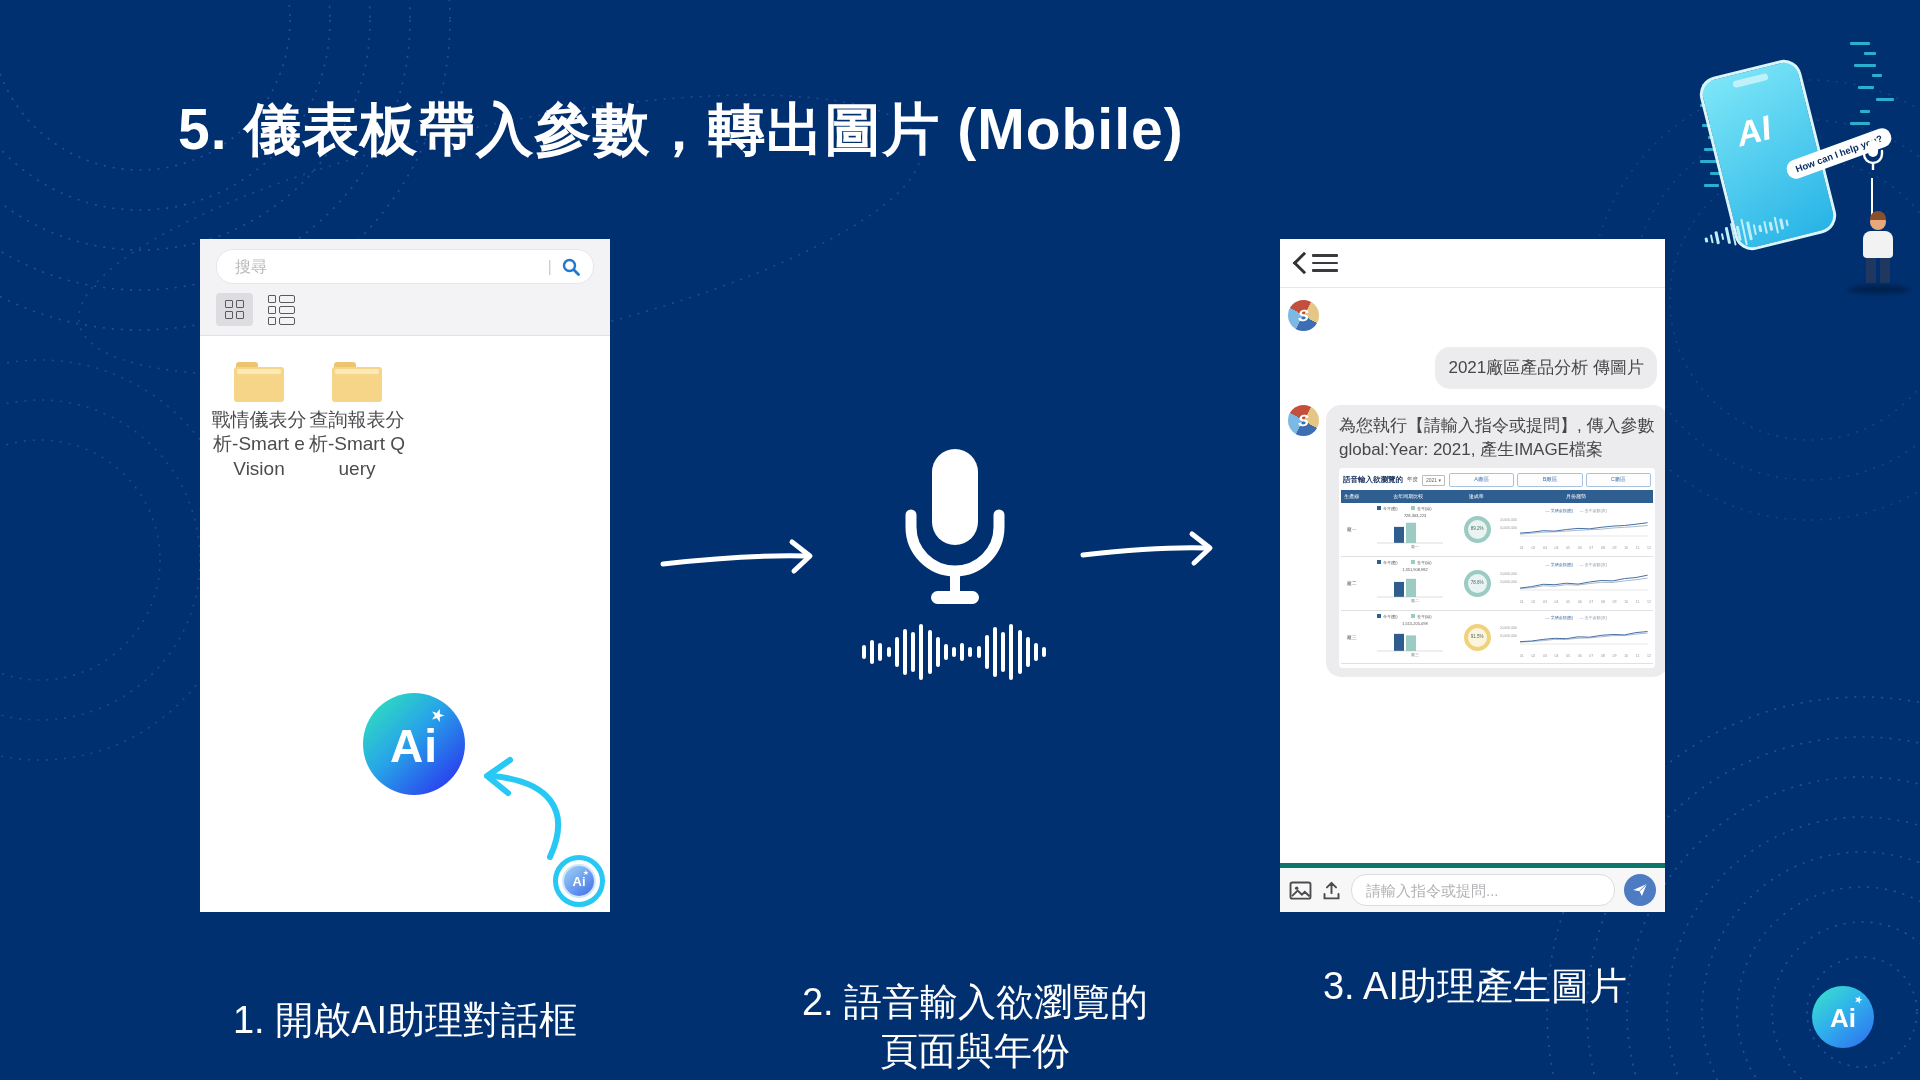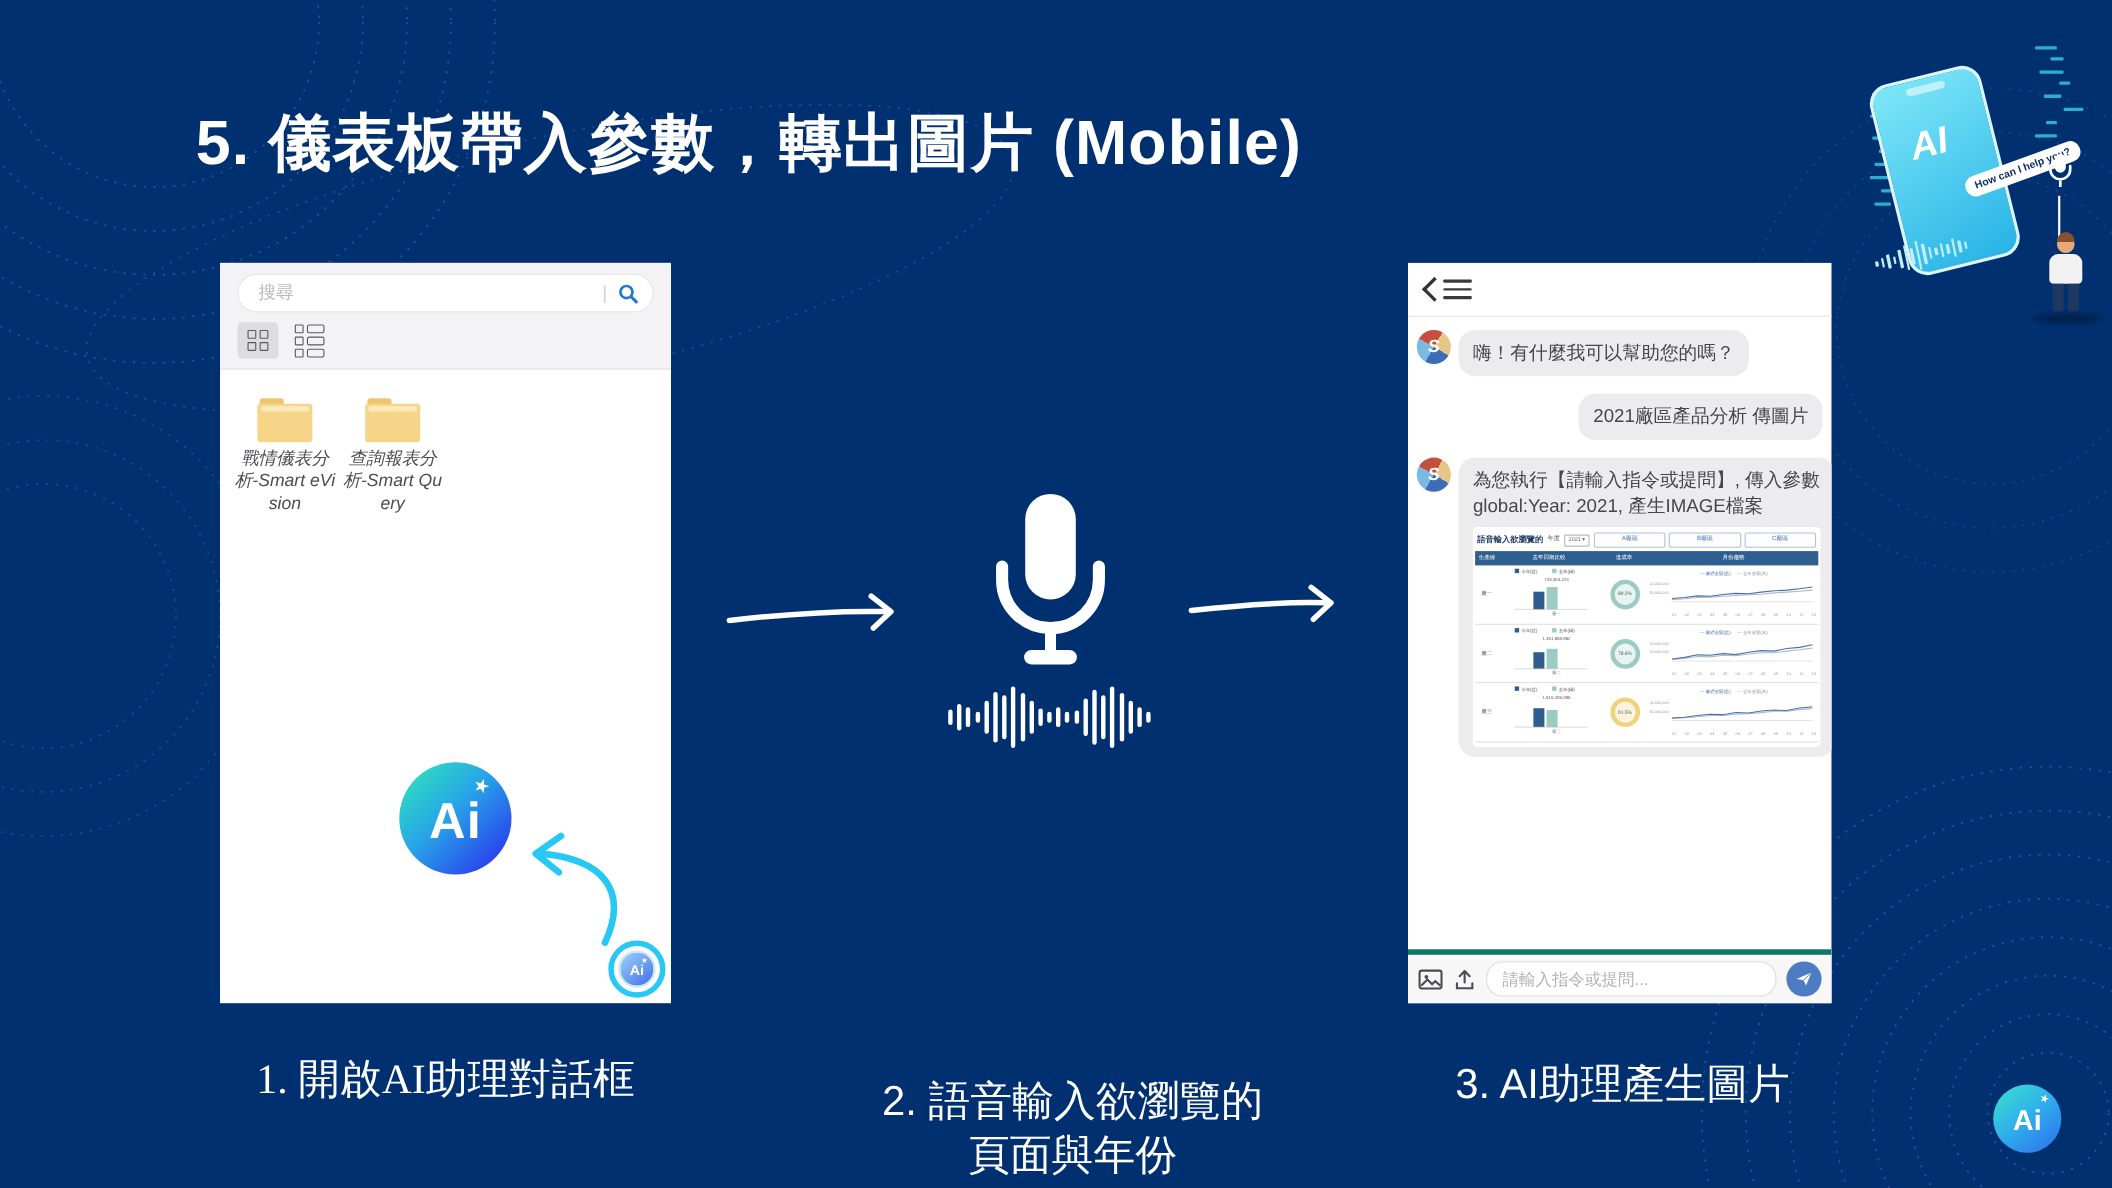--- a/index.html
+++ b/index.html
@@ -36,21 +36,21 @@
   .list-glyph .sq{width:6px;height:6px;border:1.6px solid #5a5a5e;border-radius:1px;}
   .list-glyph .br{width:14px;height:6px;border:1.6px solid #5a5a5e;border-radius:2px;}
 
   .folders{display:flex;padding:26px 0 0 10px;}
   .folder{width:98px;display:flex;flex-direction:column;align-items:center;cursor:pointer;}
   .folder-icon{position:relative;width:50px;height:40px;margin-bottom:6px;}
   .folder-icon .tab{position:absolute;top:0;left:2px;width:22px;height:10px;background:#eec56f;
                     border-radius:3px 3px 0 0;}
   .folder-icon .bod{position:absolute;top:5px;left:0;right:0;bottom:0;background:#f6d488;border-radius:3px;}
   .folder-icon .hl{position:absolute;top:7px;left:3px;right:3px;height:5px;background:#fbe9b8;border-radius:2px;}
-  .folder-label{font-size:16px;line-height:1.28;color:#4c4c50;text-align:center;word-break:break-all;font-style:italic;}
+  .folder-label{font-size:19px;line-height:1.28;color:#4c4c50;text-align:center;word-break:break-all;}
 
   .ai-big{position:absolute;left:163px;top:454px;width:102px;height:102px;border-radius:50%;
           background:linear-gradient(135deg,#2fe3bb 5%,#27a4e8 45%,#2b2ff0 95%);
           display:flex;align-items:center;justify-content:center;cursor:pointer;}
   .ai-big .t{color:#fff;font-size:46px;font-weight:700;letter-spacing:1px;margin-top:4px;}
   .ai-big .star{position:absolute;top:12px;right:20px;color:#fff;font-size:17px;transform:rotate(18deg);}
   .ai-mini{position:absolute;left:353px;top:616px;width:52px;height:52px;border-radius:50%;
            border:5px solid #27c8f4;background:#ffffff;display:flex;align-items:center;justify-content:center;
            box-sizing:border-box;cursor:pointer;}
   .ai-mini .inner{width:34px;height:34px;border-radius:50%;
@@ -107,21 +107,21 @@
 
   
   .hand-arrow{position:absolute;pointer-events:none;}
   #mic-wrap{position:absolute;left:875px;top:445px;}
   #waveform{position:absolute;left:862px;top:622px;width:190px;height:60px;display:flex;
             align-items:center;gap:4.2px;}
   #waveform span{width:4px;background:#ffffff;border-radius:2px;display:block;}
 
   
   .caption{position:absolute;color:#ffffff;font-size:38px;font-weight:500;text-align:center;line-height:1.3;}
-  #cap1{left:200px;width:410px;top:958px;font-family:Liberation Serif, serif;}
+  #cap1{left:200px;width:410px;top:996px;}
   #cap2{left:770px;width:410px;top:952px;margin-top:26px;}
   #cap3{left:1280px;width:390px;top:962px;}
 
   
   #illus{position:absolute;left:1700px;top:26px;width:218px;height:275px;}
   .il-phone{position:absolute;left:16px;top:40px;width:104px;height:178px;border-radius:18px;
             background:linear-gradient(160deg,#7ee7f8 0%,#27b3e6 100%);border:3px solid #d9f6fd;
             transform:rotate(-14deg);box-sizing:border-box;}
   .il-notch{position:absolute;top:6px;left:32px;width:36px;height:7px;border-radius:4px;
             background:rgba(255,255,255,.55);}
@@ -315,21 +315,20 @@
           <i></i>
           <i></i>
           <i></i>
         </span>
     </div>
     <div class="chat">
       <div class="msg-row">
         <span class="avatar">
           <span class="s">S</span>
         </span>
-        <div class="bubble">嗨！有什麼我可以幫助您的嗎？</div>
       </div>
       <div class="user-row">
         <div class="bubble">2021廠區產品分析 傳圖片</div>
       </div>
       <div class="msg-row">
         <span class="avatar">
           <span class="s">S</span>
         </span>
         <div class="bubble">
           <span>為您執行【請輸入指令或提問】, 傳入參數 global:Year: 2021, 產生IMAGE檔案</span>

